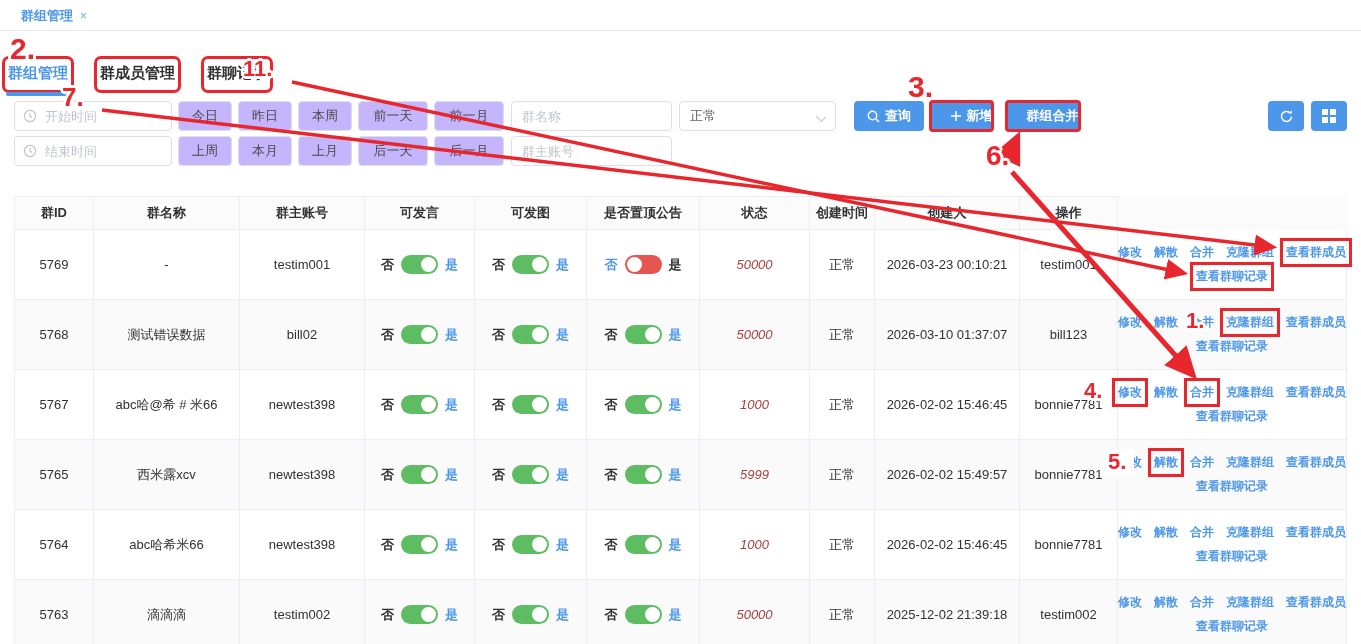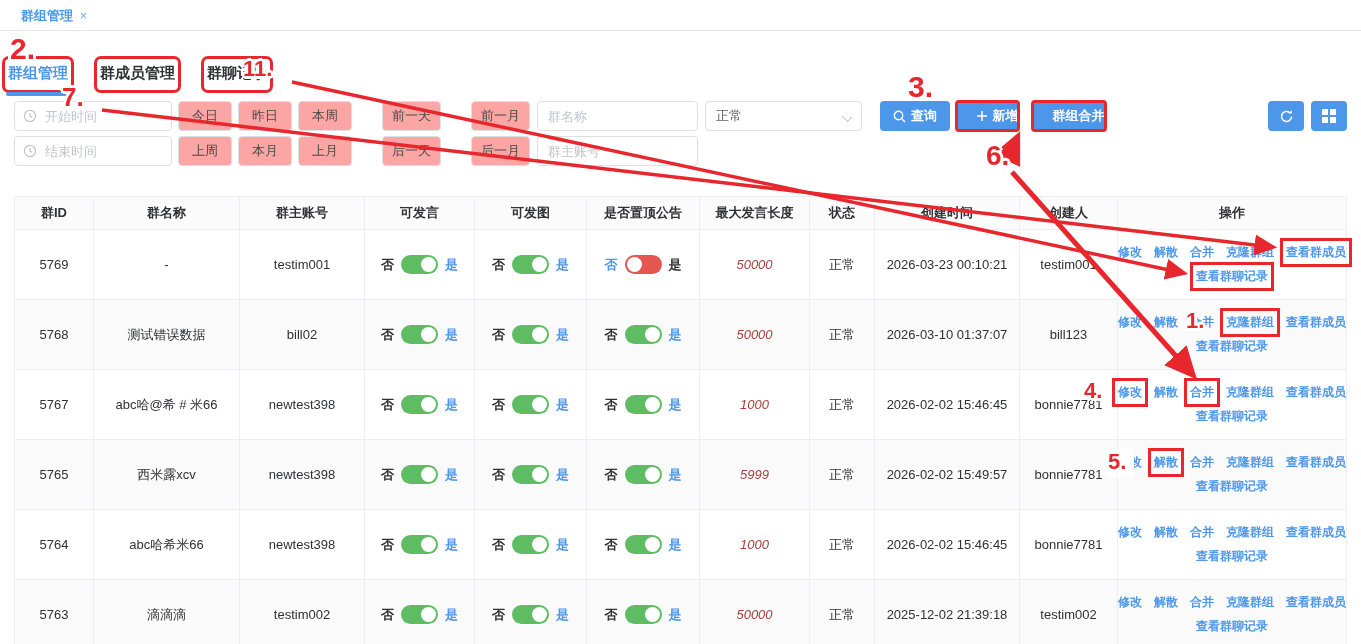--- a/index.html
+++ b/index.html
@@ -19,22 +19,22 @@
 
   
   .frow{position:absolute;left:14px;display:flex;gap:6px;align-items:center;}
   .frow1{top:101px;} .frow2{top:136px;}
   .inwrap{position:relative;}
   .inwrap svg{position:absolute;left:9px;top:8px;}
   input.txt{height:30px;border:1px solid #dcdfe6;border-radius:4px;font-size:13px;color:#606266;padding:0 10px;outline:none;font-family:inherit;}
   input.date{width:158px;padding-left:30px;}
   input.mid{width:161px;margin-left:1px;}
   input::placeholder{color:#c0c4cc;}
-  .qbtn{height:30px;background:#fca5a5;border:1px solid #dcdfe6;border-radius:4px;font-size:13px;color:#4a4a4a;cursor:pointer;font-family:Liberation Sans, sans-serif;}
-  .w54{width:54px;} .w62{width:59px;margin-left:24px;}
+  .qbtn{height:30px;background:#c4b5fd;border:1px solid #dcdfe6;border-radius:4px;font-size:13px;color:#4a4a4a;cursor:pointer;font-family:Liberation Sans, sans-serif;}
+  .w54{width:54px;} .w62{width:70px;}
   .select{position:relative;width:157px;height:30px;border:1px solid #dcdfe6;border-radius:4px;font-size:13px;color:#606266;display:flex;align-items:center;padding:0 10px;cursor:pointer;margin-left:1px;}
   .chev{position:absolute;right:10px;top:11px;width:8px;height:8px;border-right:1.5px solid #b7bcc4;border-bottom:1.5px solid #b7bcc4;transform:rotate(45deg) scaleY(.8);}
   .bbtn{height:30px;border:none;border-radius:4px;background:#4d97ea;color:#fff;font-size:13px;font-weight:bold;cursor:pointer;display:flex;align-items:center;justify-content:center;gap:5px;font-family:inherit;}
   .btn-search{width:70px;margin-left:12px;} .btn-add{width:63px;} .btn-merge{width:74px;margin-left:7px;}
   .iconbtn{position:absolute;top:101px;width:36px;height:30px;border:none;border-radius:4px;background:#4d97ea;cursor:pointer;display:flex;align-items:center;justify-content:center;}
   .ib1{left:1268px;} .ib2{left:1311px;}
 
   
   .table{position:absolute;left:14px;top:196px;width:1333px;}
   .thead,.trow{display:grid;grid-template-columns:80px 146px 125px 110px 112px 113px 110px 65px 145px 98px 229px;}
@@ -155,21 +155,20 @@
   </button>
 
   <div class="table">
     <div class="thead">
       <div class="th">群ID</div>
       <div class="th">群名称</div>
       <div class="th">群主账号</div>
       <div class="th">可发言</div>
       <div class="th">可发图</div>
       <div class="th">是否置顶公告</div>
-      <div class="th">最大发言长度</div>
       <div class="th">状态</div>
       <div class="th">创建时间</div>
       <div class="th">创建人</div>
       <div class="th">操作</div>
     </div>
     <div id="tbody">
   <div class="trow">
     <div class="td">5769</div>
     <div class="td">-</div>
     <div class="td">testim001</div>

